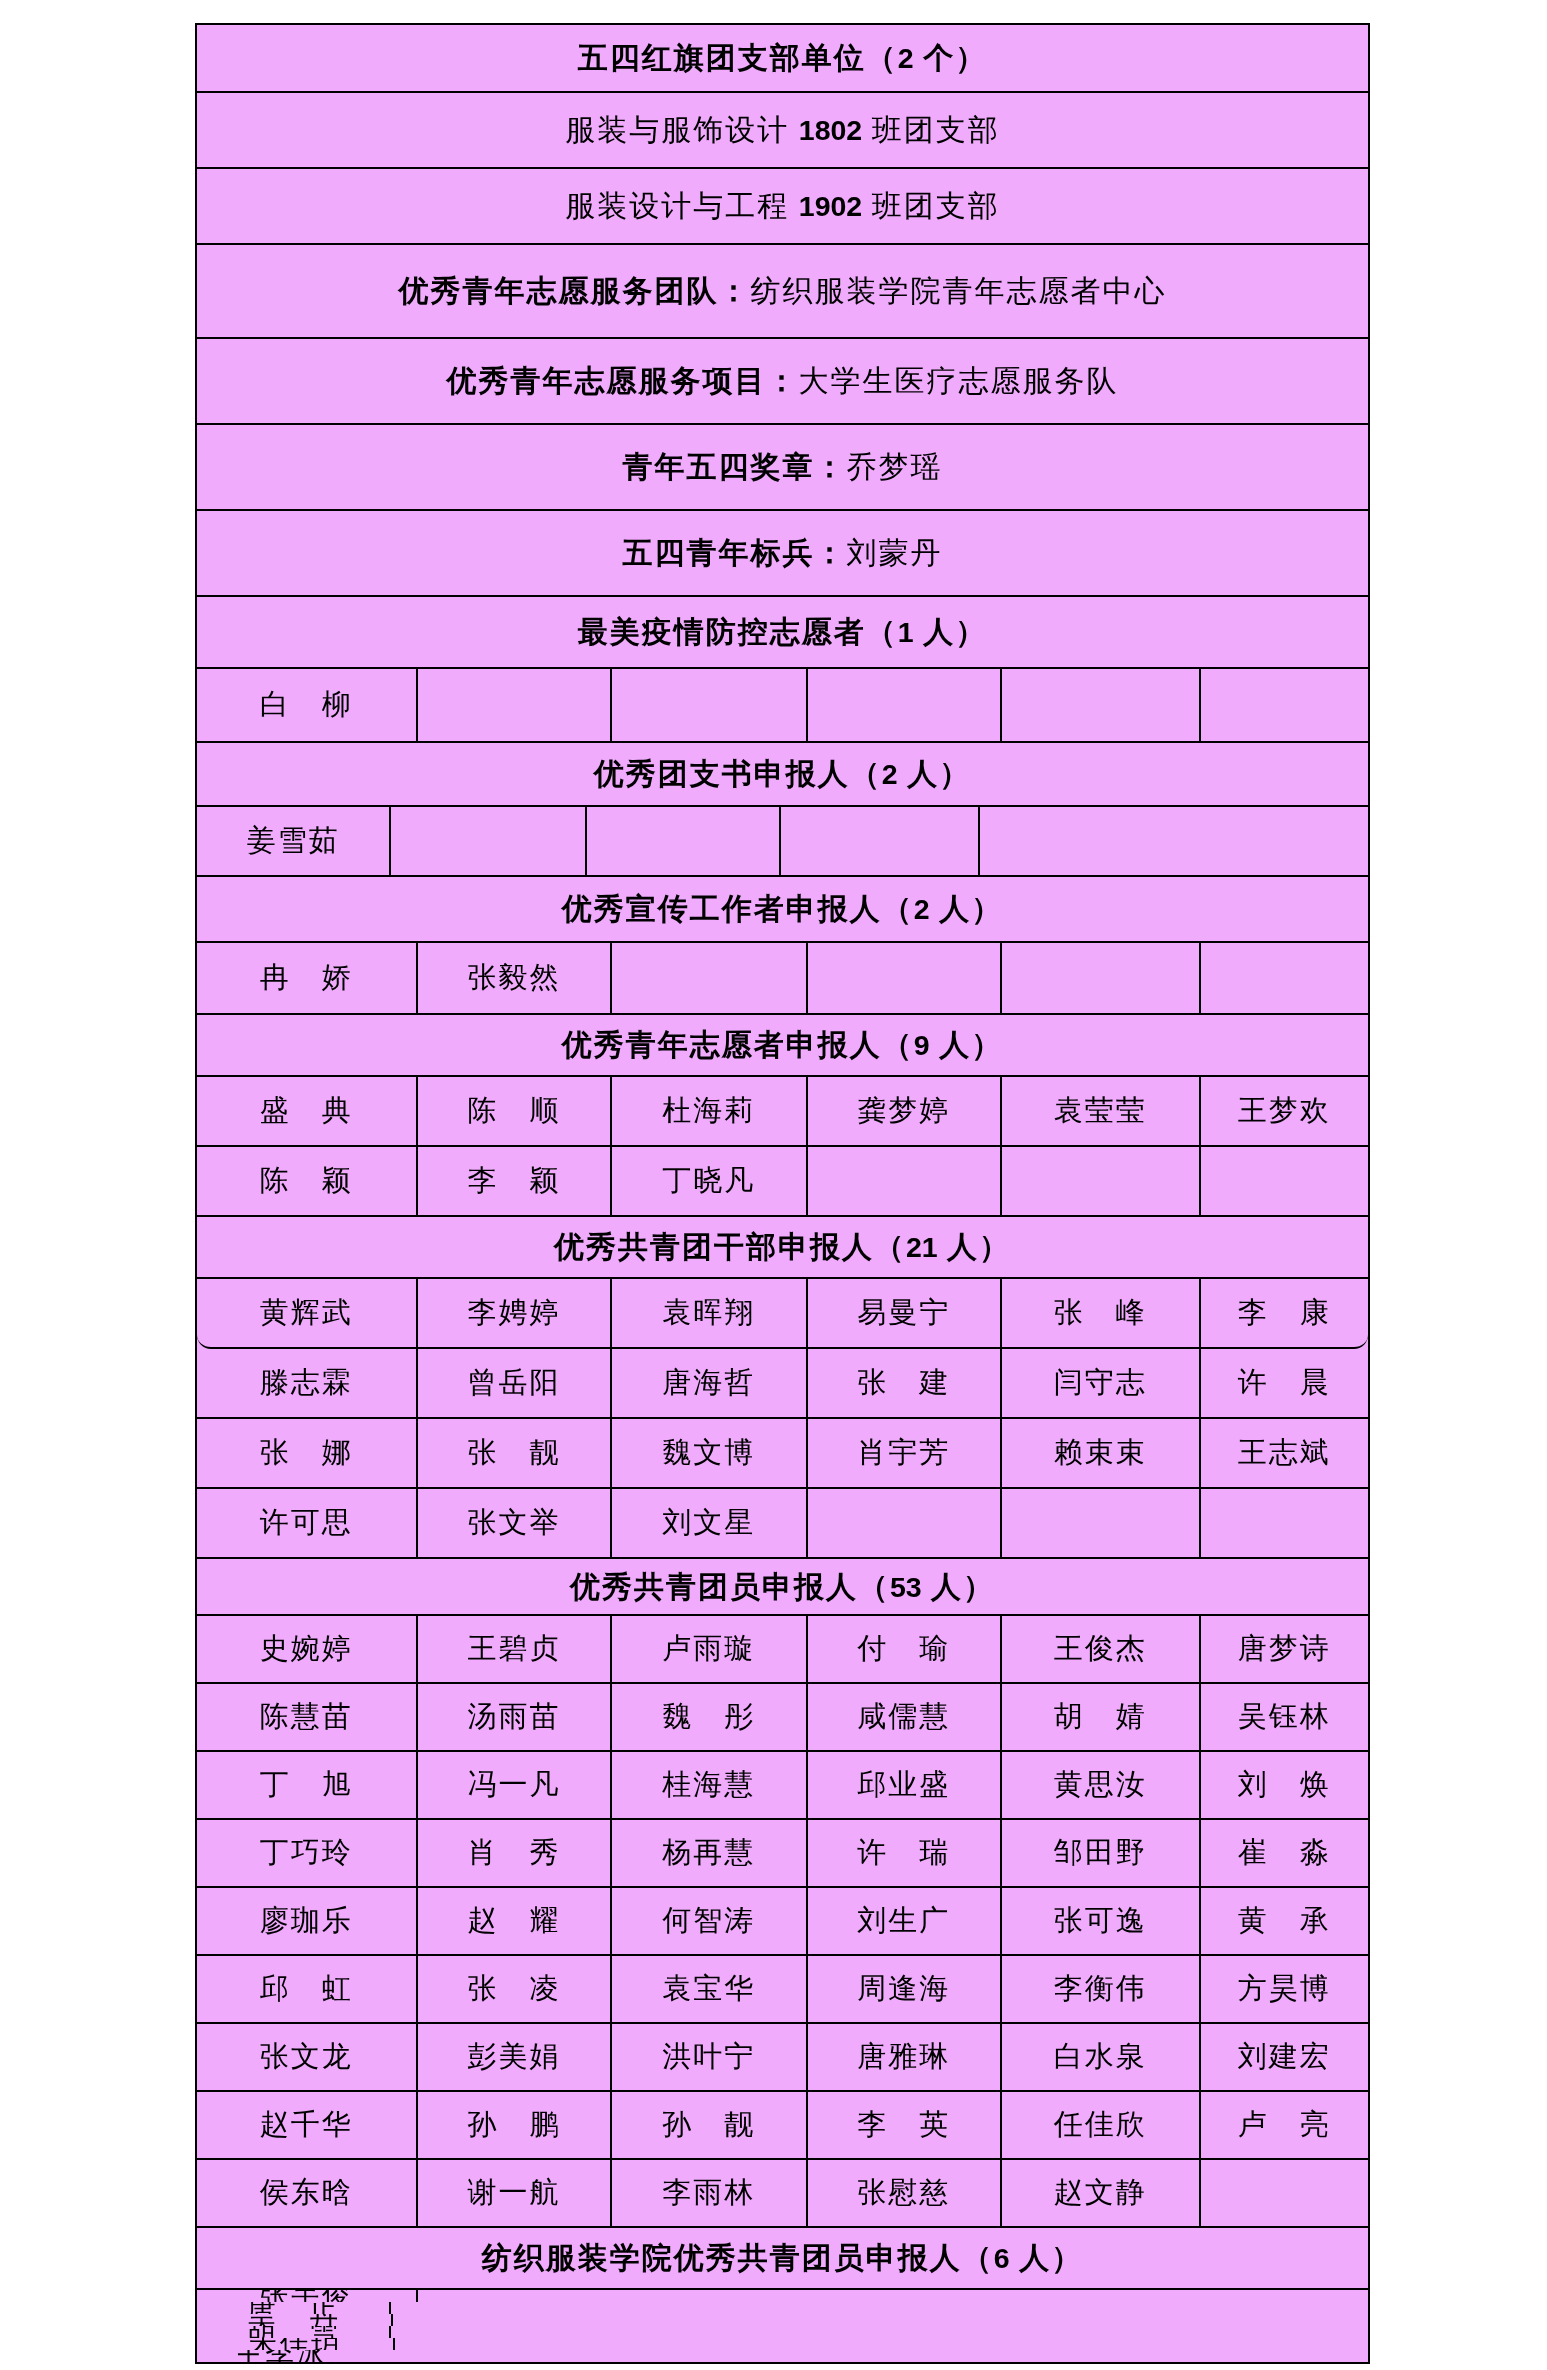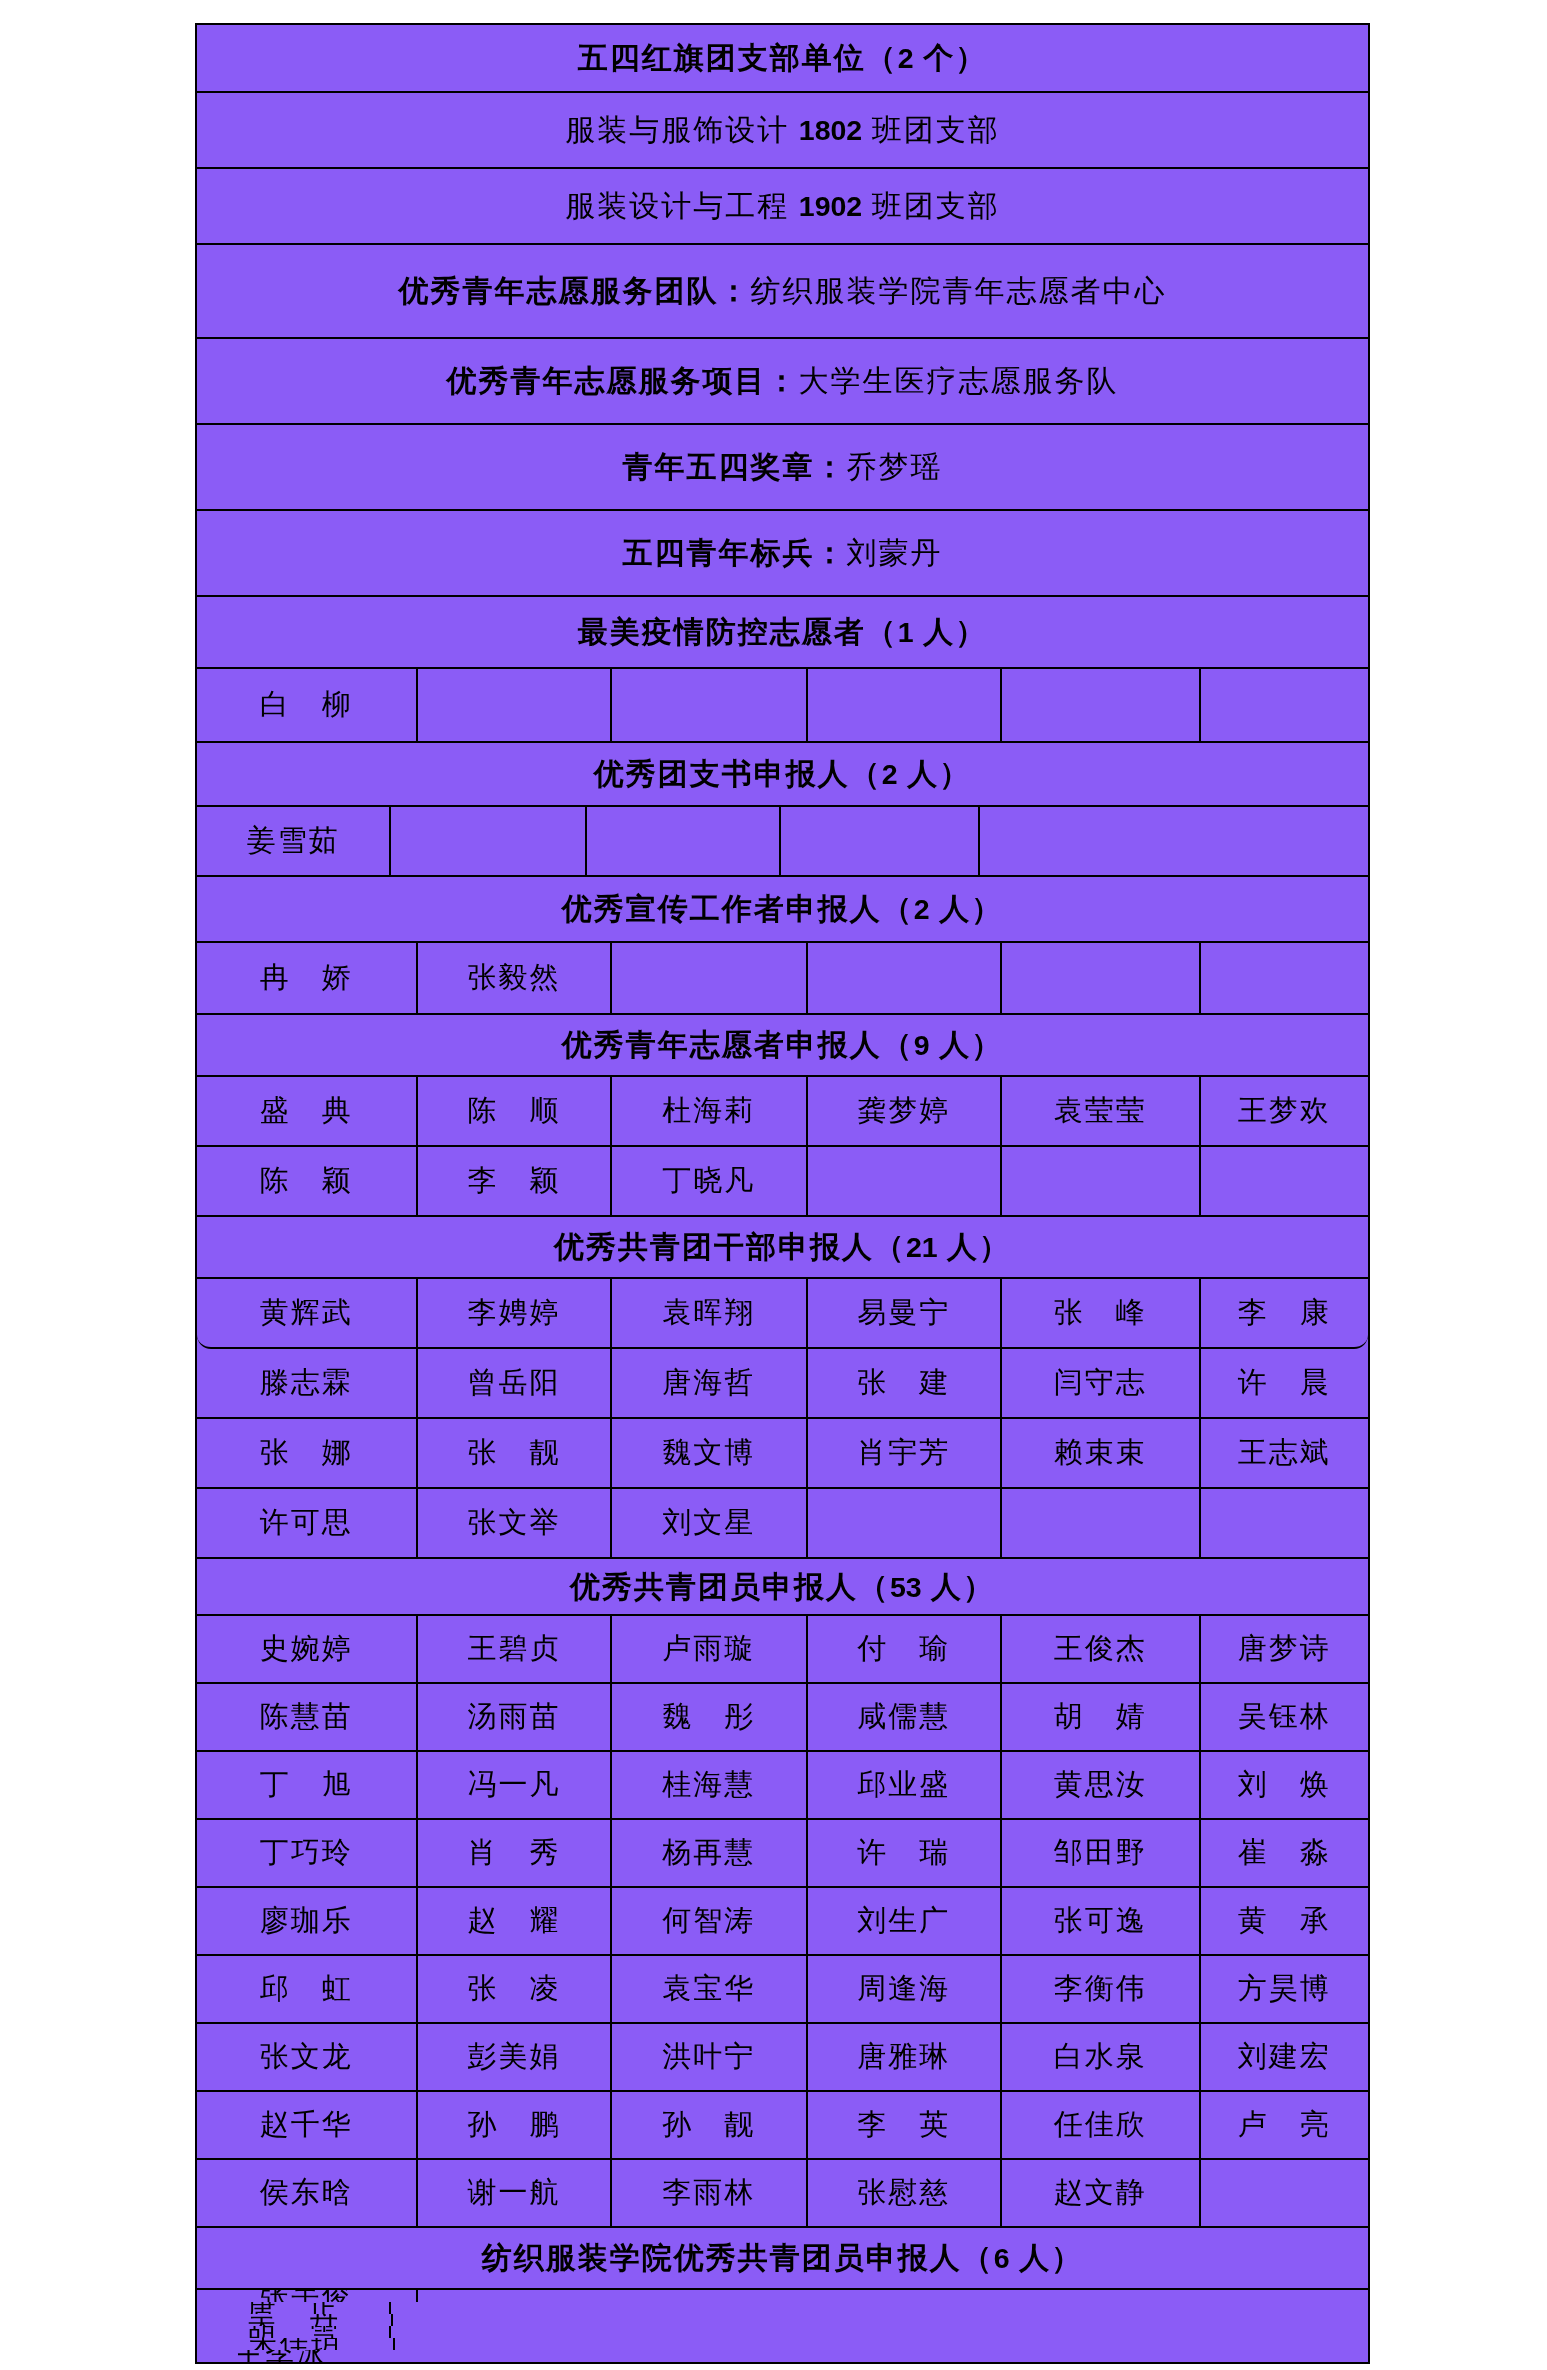--- a/index.html
+++ b/index.html
@@ -15,21 +15,21 @@
     background:#ffffff;
     overflow:hidden;
   }
   .awards-table{
     position:absolute;
     left:195px;
     top:23.4px;
     width:1175px;
     border:2px solid #000;
     box-sizing:border-box;
-    background:#8b5cf6;
+    background:#f0abfc;
   }
   .row{
     display:flex;
     border-bottom:2px solid #000;
     box-sizing:border-box;
   }
   .row:last-child{border-bottom:none;flex-direction:column;}
   .title-cell{
     width:100%;
     display:flex;

